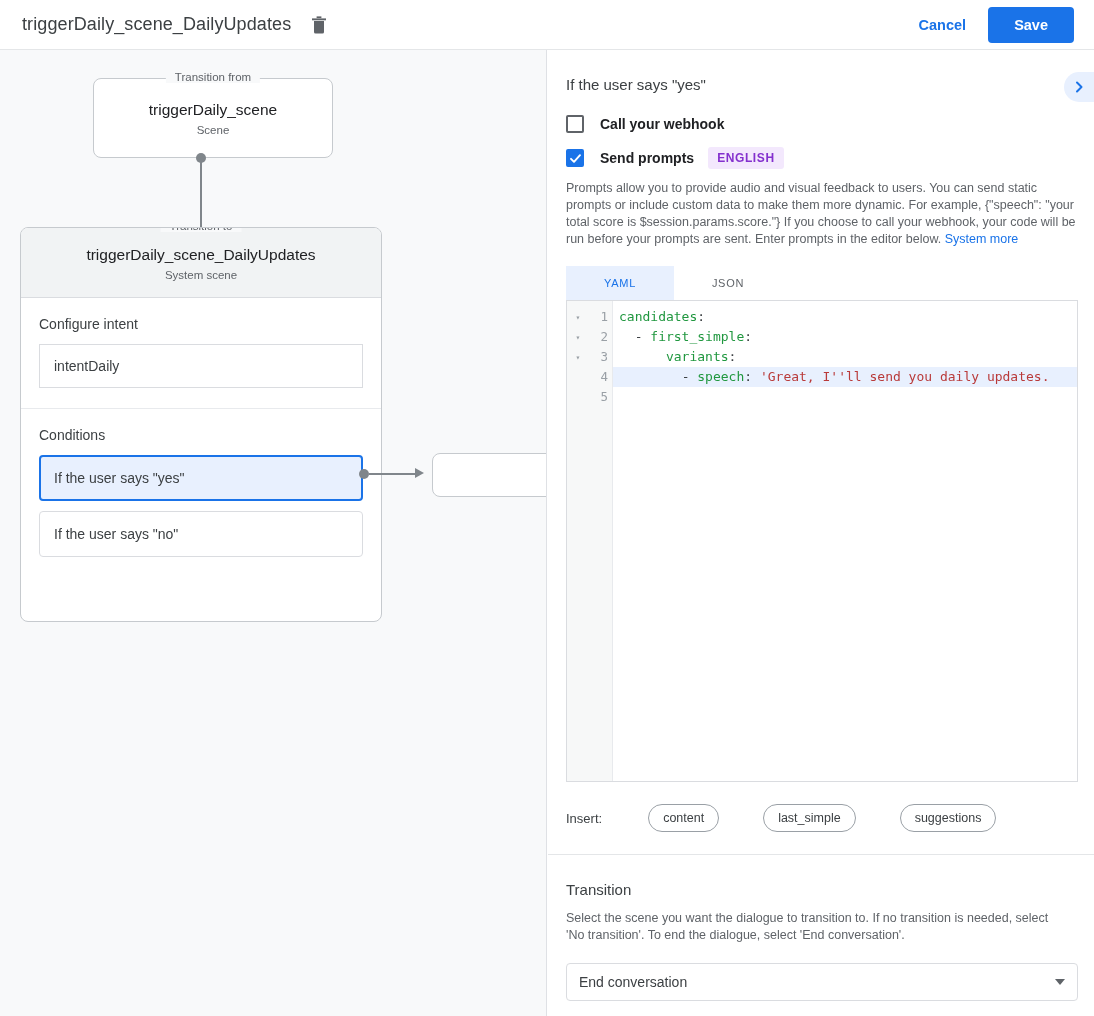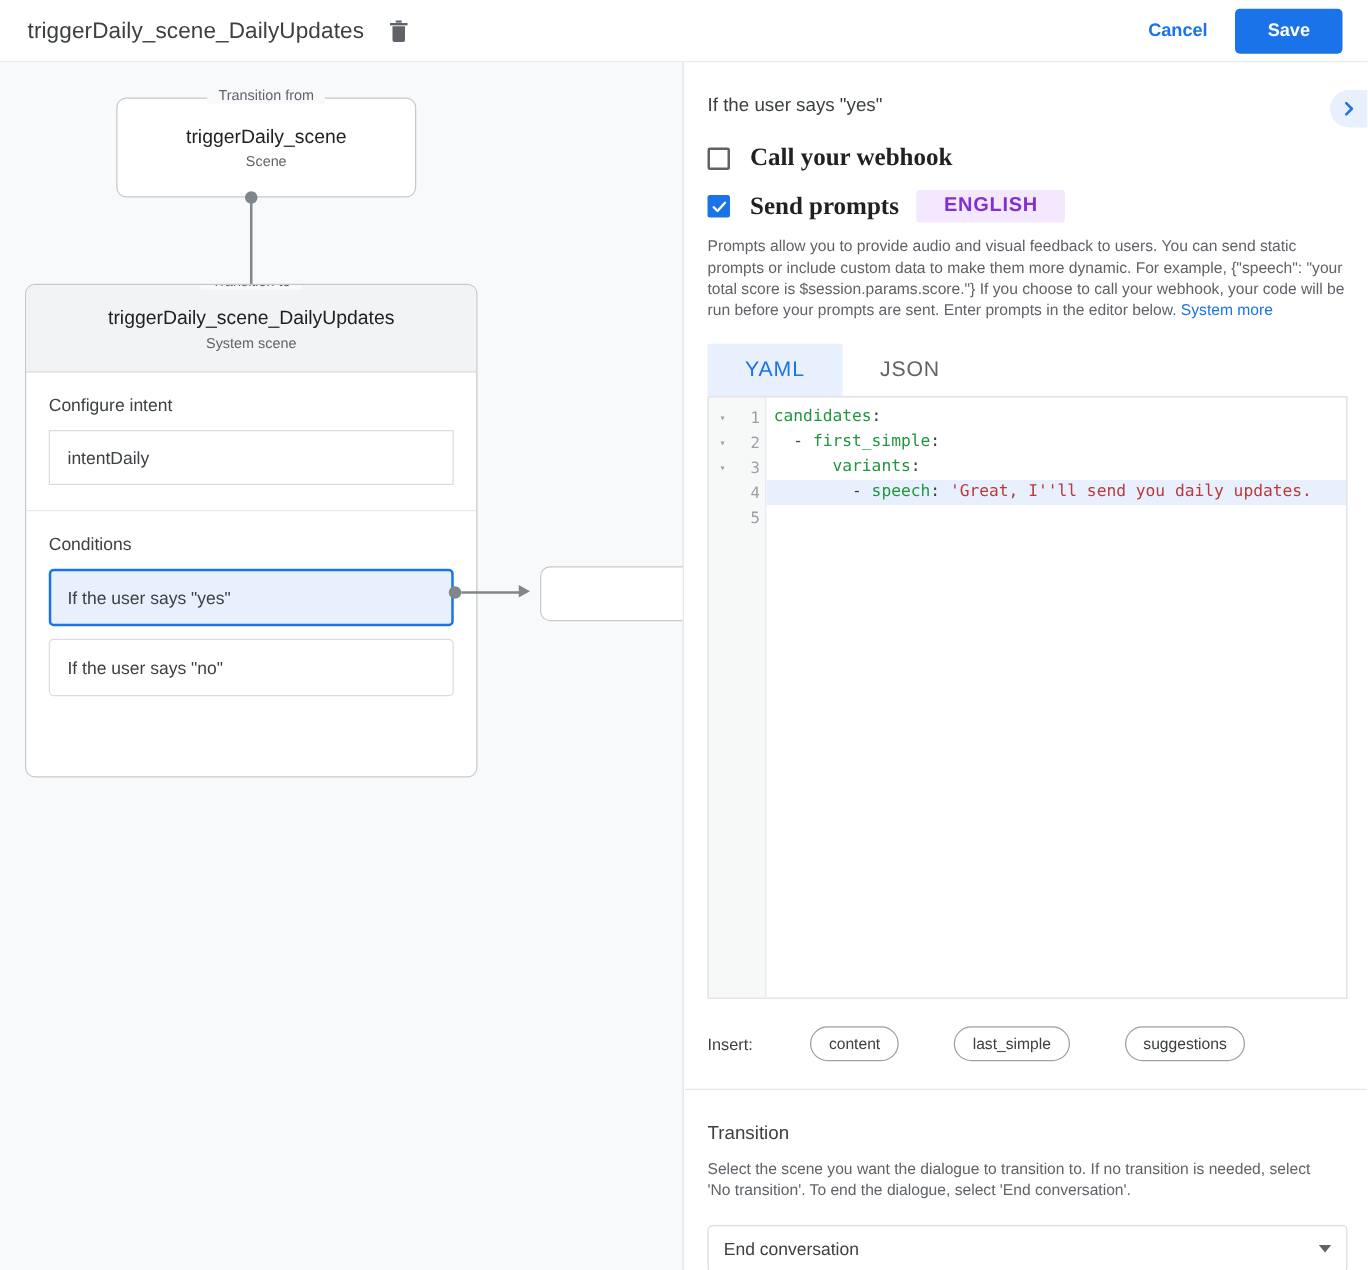--- a/index.html
+++ b/index.html
@@ -190,39 +190,39 @@
   .chk {
     width: 18px; height: 18px; border: 2px solid #5f6368;
     border-radius: 2px; background: #ffffff; cursor: pointer;
     flex: 0 0 auto;
   }
   .chk.checked {
     background: #1a73e8; border-color: #1a73e8;
     display: flex; align-items: center; justify-content: center;
   }
   .chk-label {
-    margin-left: 16px; font-size: 20px; color: #202124; font-weight: bold; font-family: Liberation Serif, serif;
+    margin-left: 16px; font-size: 14px; color: #202124; font-weight: bold;
   }
   #badge-english {
     margin-left: 14px;
     background: #f3e8fd; color: #8430ce;
-    font-size: 16px; font-weight: bold; letter-spacing: .6px;
-    padding: 4px 22px; border-radius: 3px;
+    font-size: 12px; font-weight: bold; letter-spacing: .6px;
+    padding: 4px 9px; border-radius: 3px;
   }
   #prompts-desc {
     margin: 11px 18px 0 18px;
     font-size: 12.5px; line-height: 17px; color: #5f6368;
     max-width: 512px;
   }
   #prompts-desc a { color: #1a73e8; text-decoration: none; }
 
   
   #tabs { display: flex; margin: 18px 0 0 18px; }
   .tab {
-    font-size: 17px; letter-spacing: .7px; padding: 11px 0;
+    font-size: 11px; letter-spacing: .7px; padding: 11px 0;
     width: 108px; text-align: center; cursor: pointer;
     color: #5f6368;
   }
   .tab.active { color: #1a73e8; background: #e8f0fe; font-weight: normal; }
 
   
   #editor {
     position: relative;
     margin: 0 0 0 18px;
     width: 512px; height: 482px;

